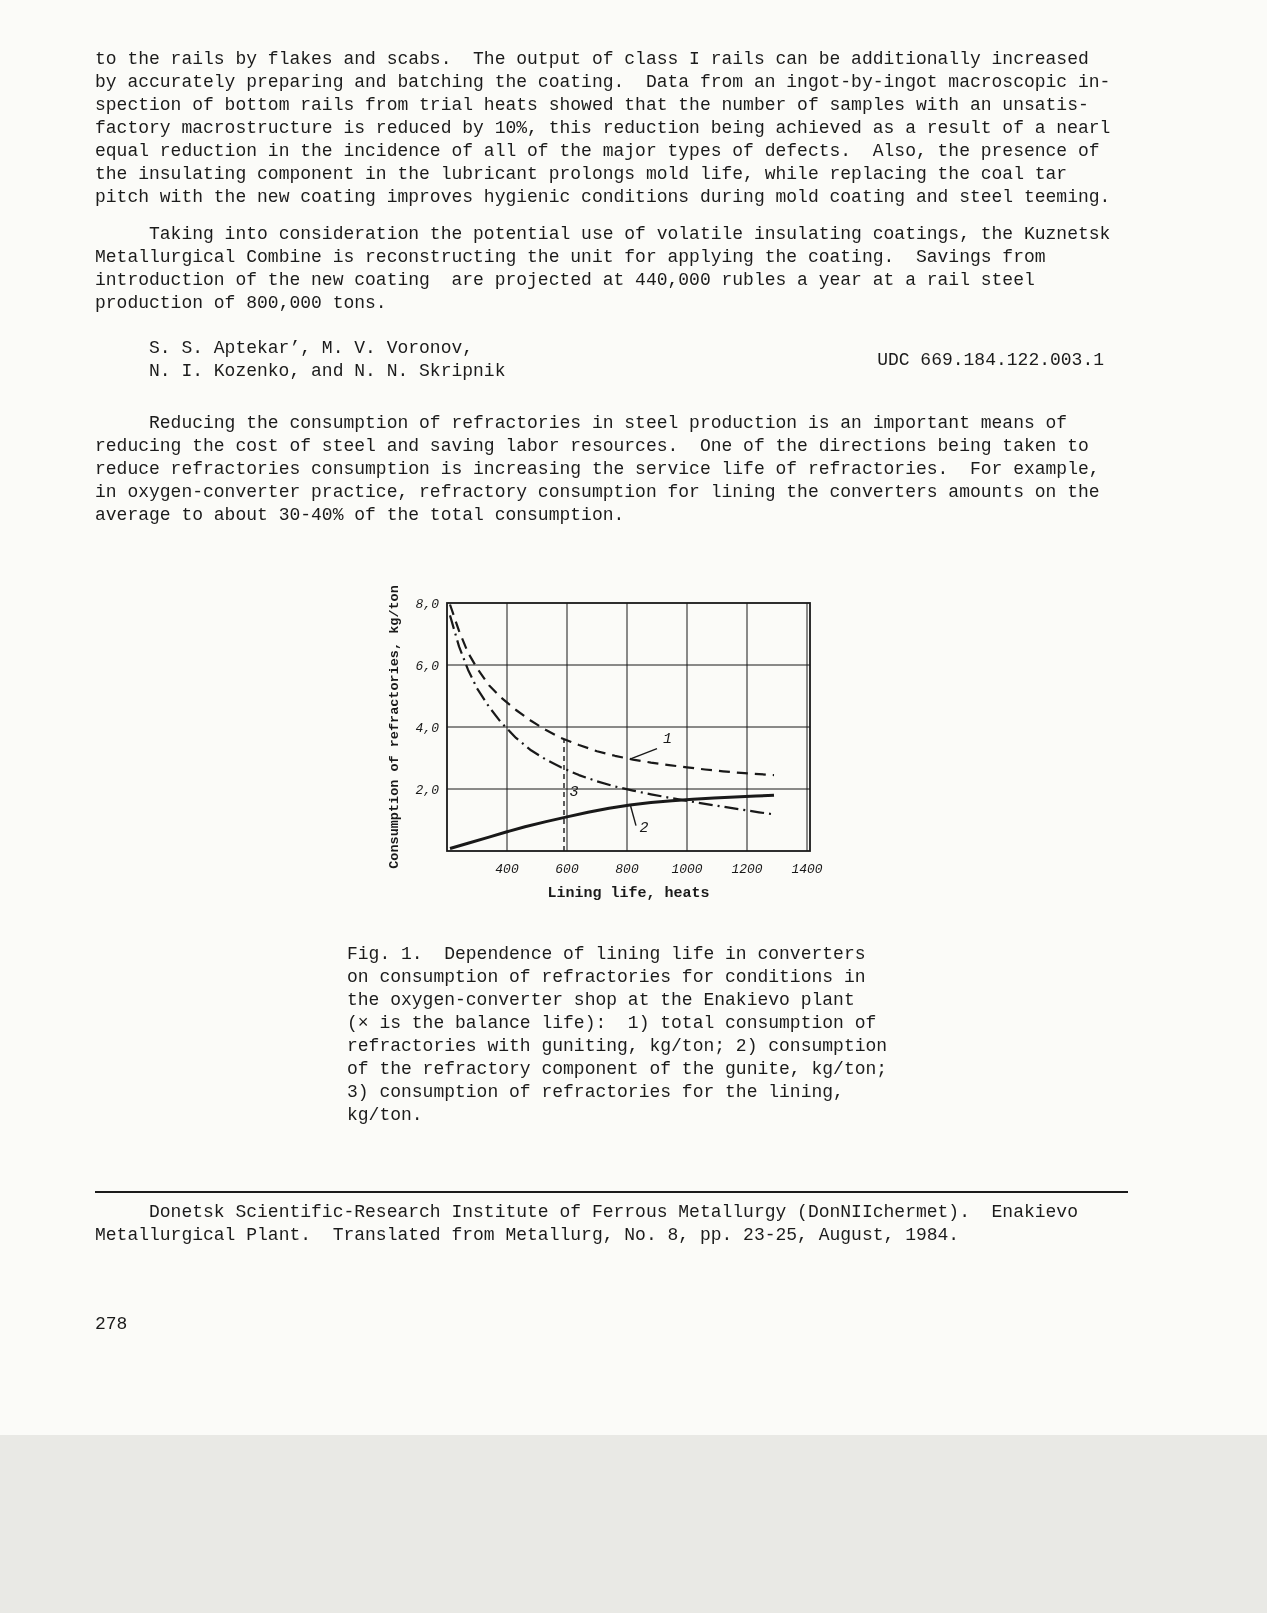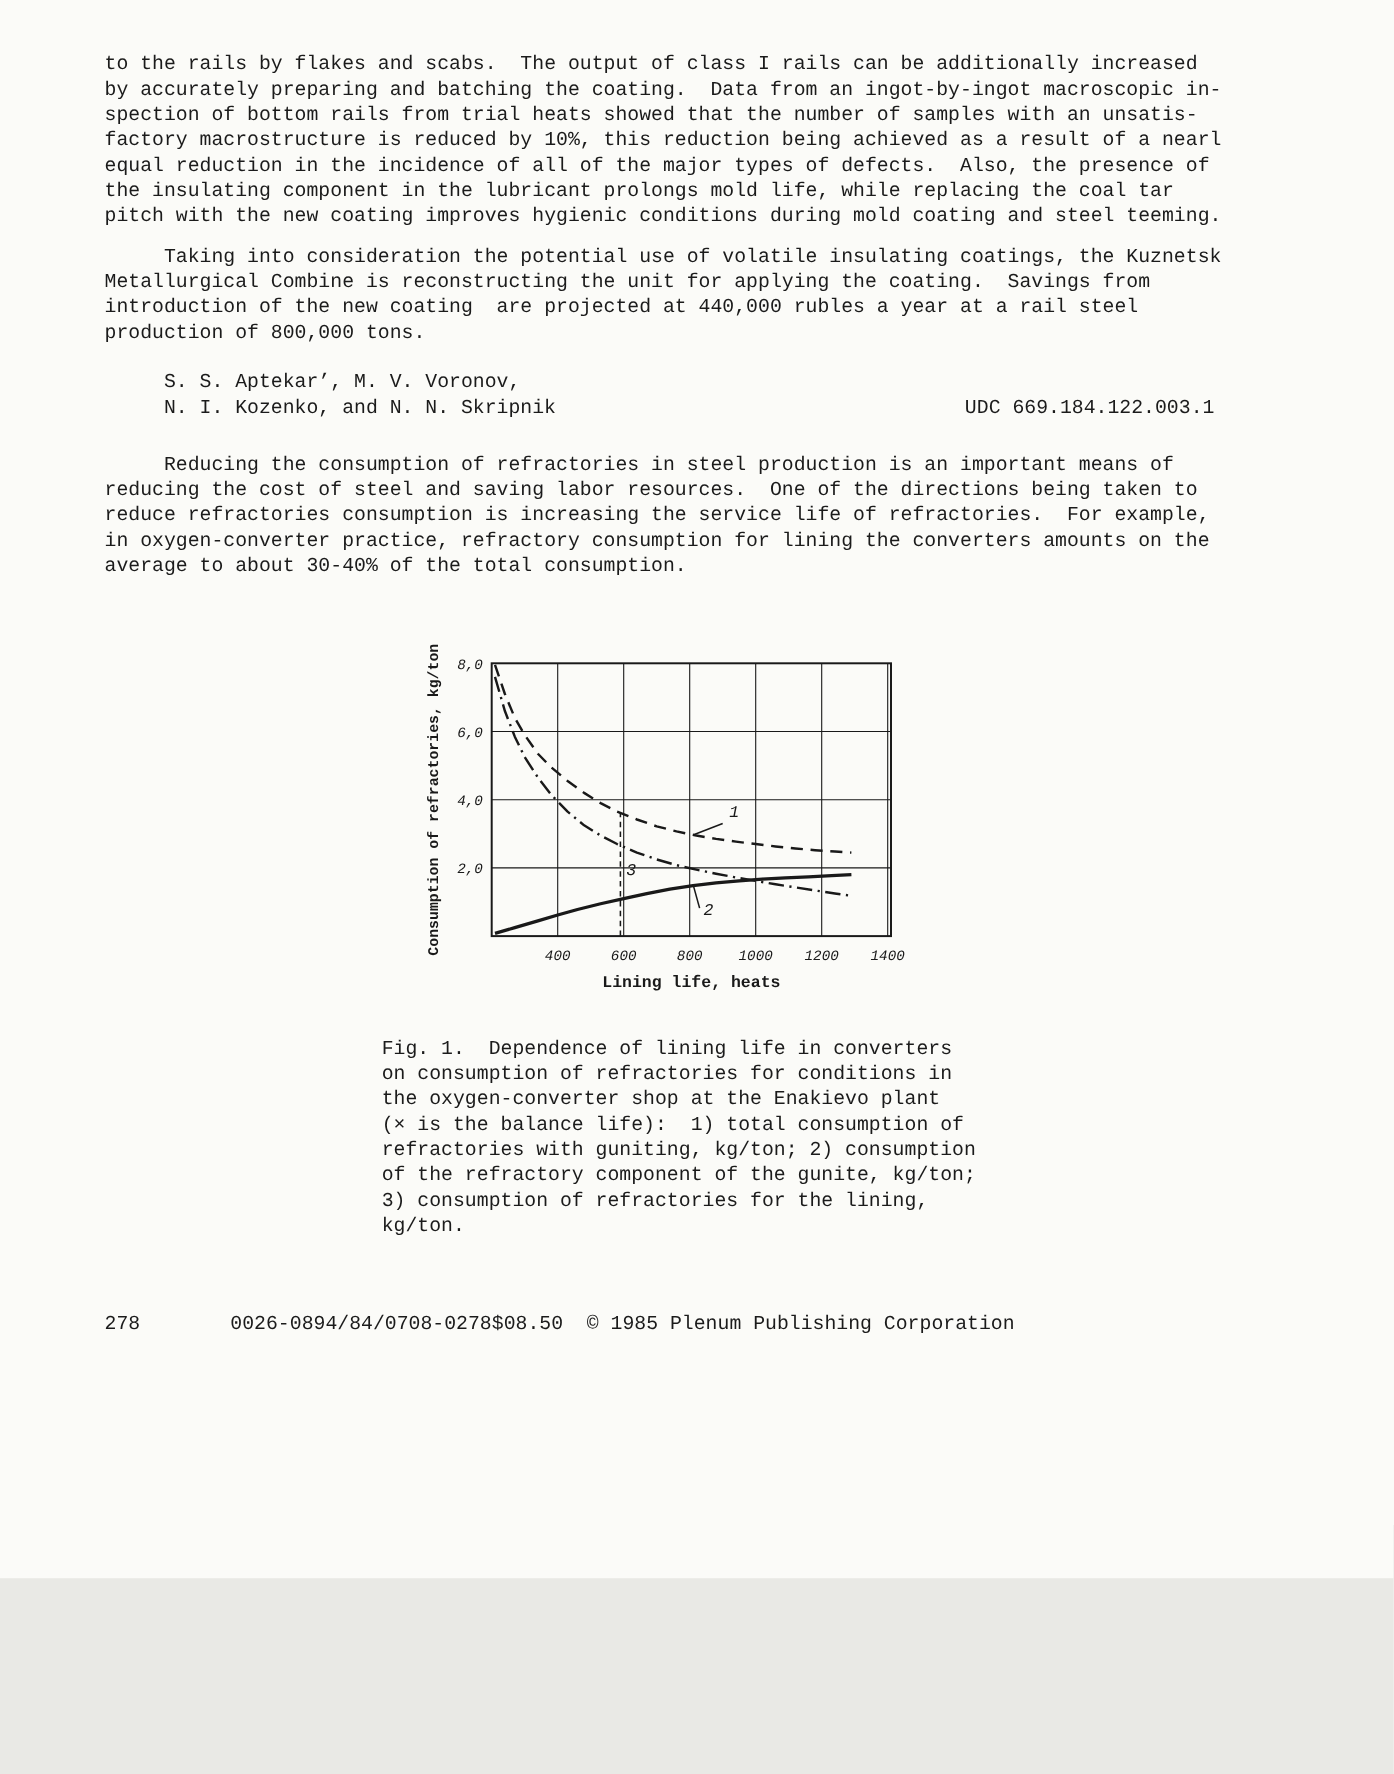--- a/index.html
+++ b/index.html
@@ -6,21 +6,21 @@
   .page{
     width:1267px;height:1435px;background:#fbfbf8;color:#1b1b1b;
     font-family:"Liberation Mono","DejaVu Sans Mono",monospace;
     font-size:18px;line-height:23px;
     position:relative;box-sizing:border-box;
     padding:48px 85px 0 95px;overflow:hidden;
   }
   pre{margin:0;font-family:inherit;font-size:inherit;line-height:inherit;white-space:pre;}
   .para2{margin-top:14px;}
   .title{margin-top:50px;line-height:37px;}
-  .authors-row{margin-top:22px;display:flex;align-items:flex-end;}
+  .authors-row{margin-top:22px;display:flex;align-items:center;}
   .authors{padding-left:54px;}
   .udc{margin-left:auto;margin-right:78px;white-space:pre;}
   .intro{margin-top:29px;}
   .figure{margin-top:58px;margin-left:288px;height:332px;}
   .figure svg{overflow:visible;display:block;}
   .caption{margin-top:26px;margin-left:252px;}
   .footnote-block{margin-top:64px;}
   .rule{width:1033px;border-top:2px solid #1b1b1b;margin-bottom:8px;}
   .footer{margin-top:66px;display:flex;align-items:flex-end;}
   .imprint{margin-left:82px;white-space:pre;}
@@ -96,19 +96,23 @@
 
   <pre class="caption">Fig. 1.  Dependence of lining life in converters
 on consumption of refractories for conditions in
 the oxygen-converter shop at the Enakievo plant
 (× is the balance life):  1) total consumption of
 refractories with guniting, kg/ton; 2) consumption
 of the refractory component of the gunite, kg/ton;
 3) consumption of refractories for the lining,
 kg/ton.</pre>
 
+  <div class="footnote-block">
+    <div class="rule"></div>
+    <pre class="body-text footnote-text">     Donetsk Scientific-Research Institute of Ferrous Metallurgy (DonNIIchermet).  Enakievo
+Metallurgical Plant.  Translated from Metallurg, No. 8, pp. 23-25, August, 1984.</pre>
+  </div>
 
   <div class="footer">
     <span class="pageno">278</span>
-    <span class="imprint">0026-0894/84/0708-0278$08.50  © 1985 Plenum Publishing Corporation</span>
   </div>
 
 </div>
 
 </body></html>

